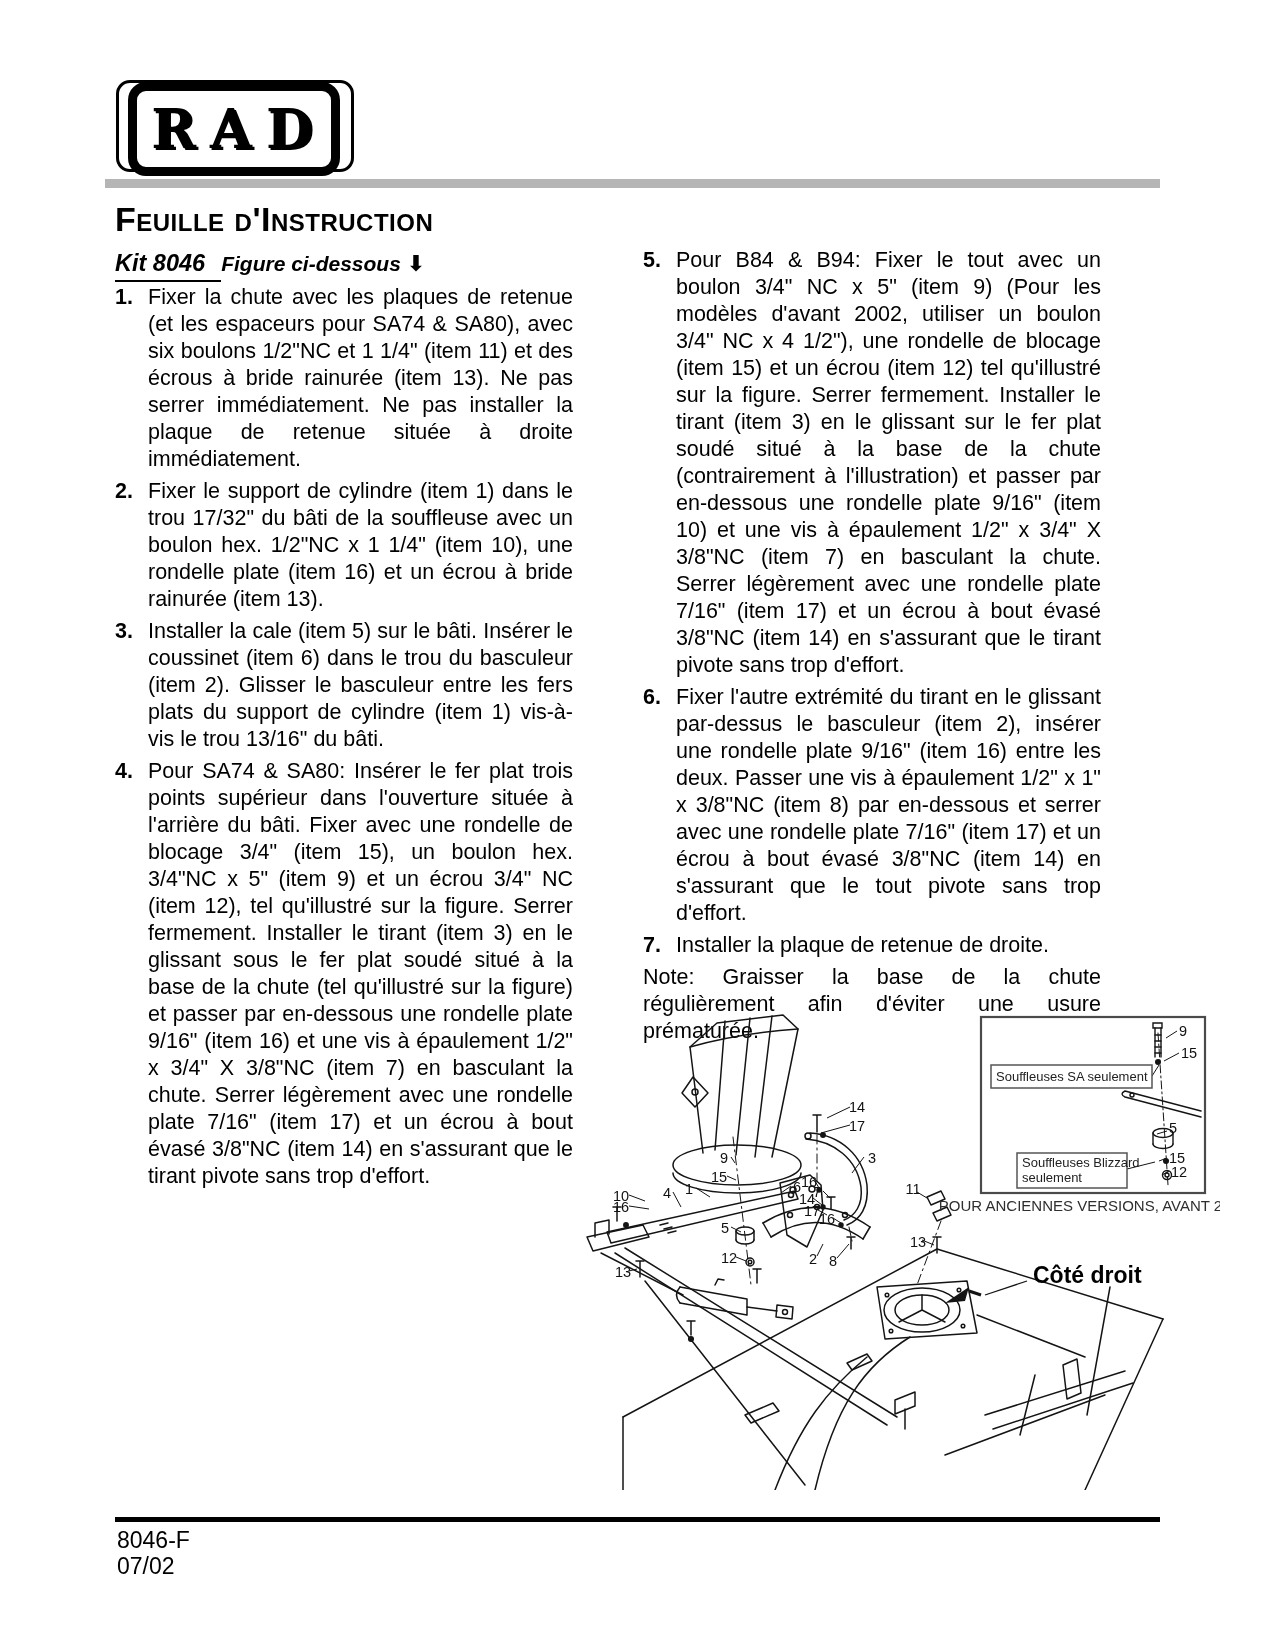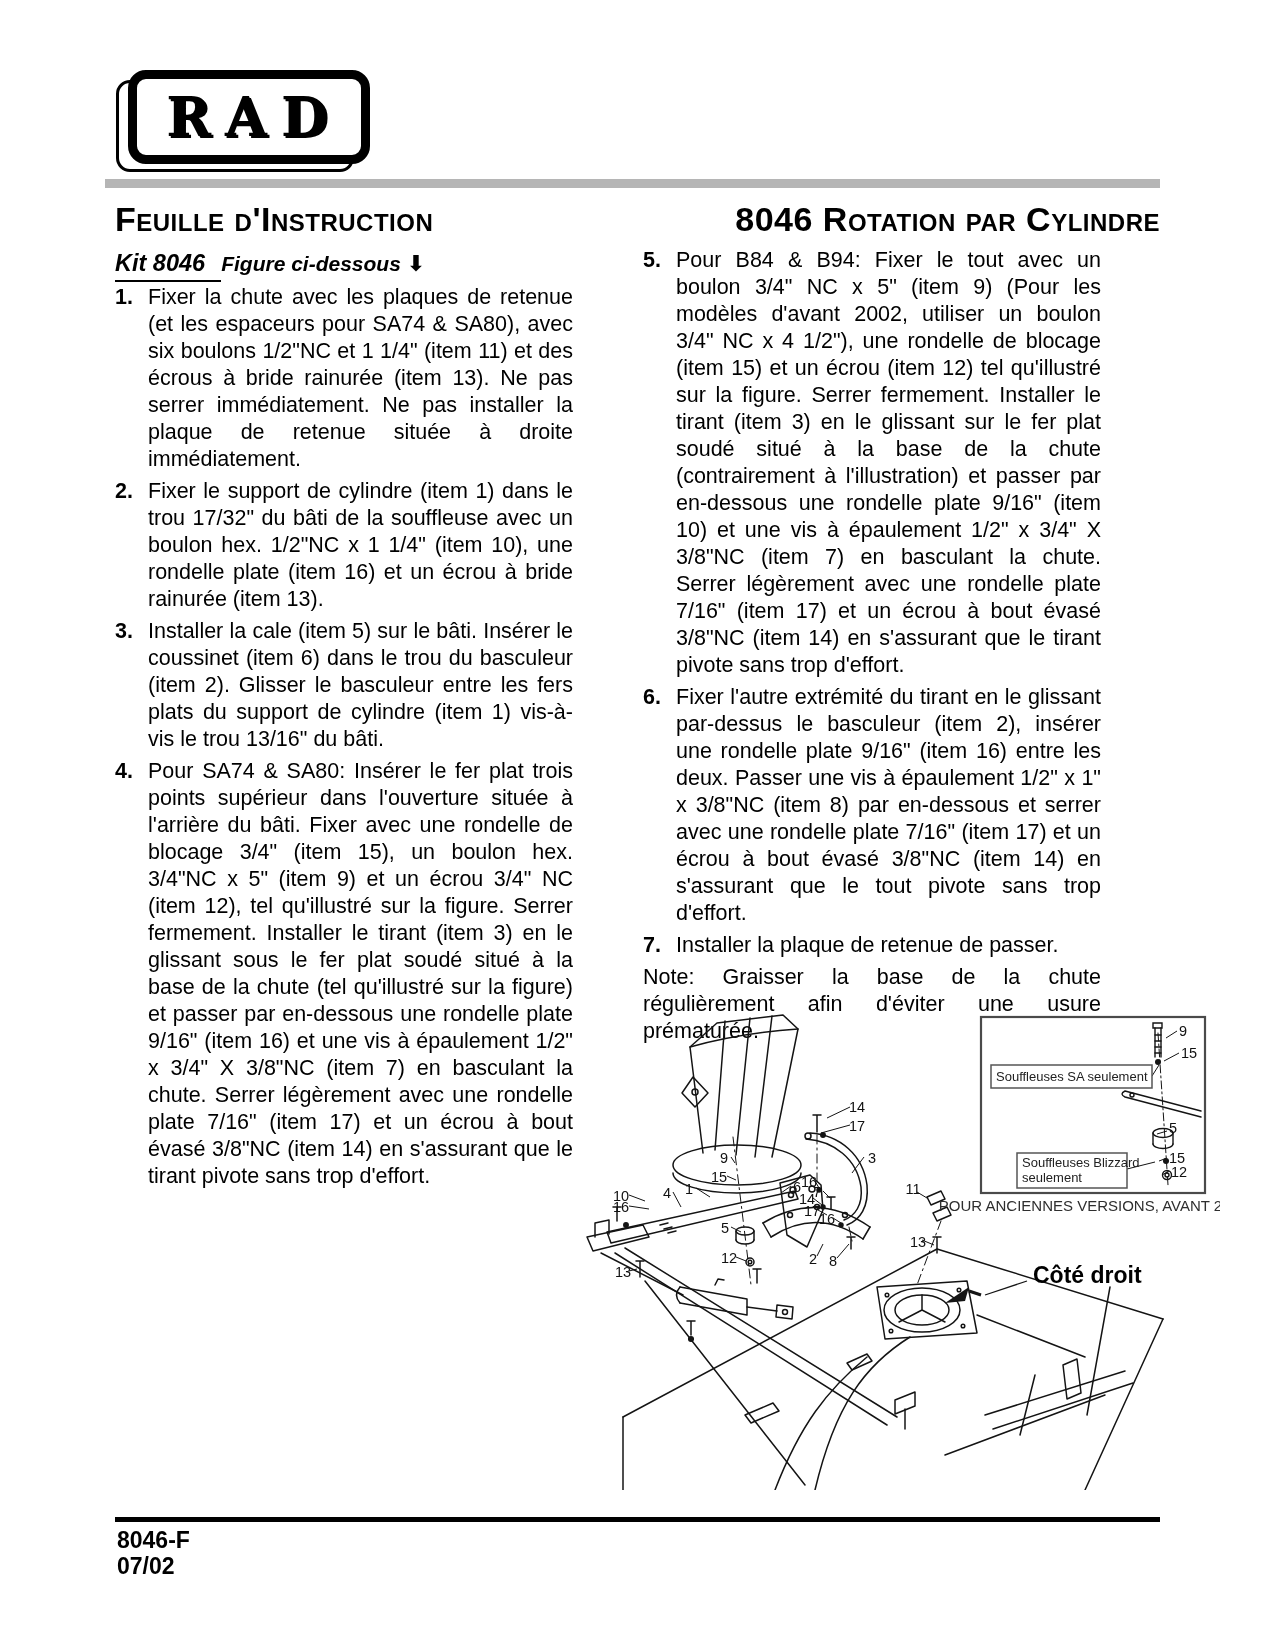--- a/index.html
+++ b/index.html
@@ -8,21 +8,21 @@
     width:1275px; height:1650px; position:relative; overflow:hidden;
     font-family:"Liberation Sans","DejaVu Sans",sans-serif; color:#000;
   }
   
   .logo-wrap { position:absolute; left:116px; top:70px; width:260px; height:104px; }
   .logo-frame-thin {
     position:absolute; left:0; top:10px; width:238px; height:92px;
     border:3px solid #000; border-radius:14px;
   }
   .logo-frame-thick {
-    position:absolute; left:12px; top:0; width:242px; height:94px;
+    position:absolute; left:12px; top:12px; width:212px; height:94px;
     border:9px solid #000; border-radius:18px; background:#fff;
     display:flex; align-items:center; justify-content:center;
   }
   .logo-text {
     font-family:"DejaVu Serif","Liberation Serif",serif;
     font-weight:900; font-size:54px; letter-spacing:14px; padding-left:10px;
     text-shadow:2px 2px 0 #000;
   }
   .gray-bar { position:absolute; left:105px; top:179px; width:1055px; height:9px; background:#b5b5b5; }
   .title-row {
@@ -56,38 +56,37 @@
   .note-par { text-align:justify; margin-top:3px; width:458px; }
   
   .diagram { position:absolute; left:565px; top:985px; width:655px; height:505px; }
   .diagram svg { width:100%; height:100%; }
   .co { font-size:14.5px; fill:#111; font-family:"Liberation Sans","DejaVu Sans",sans-serif; }
   .inset-label { font-size:13px; fill:#222; }
   .caption { font-size:15px; fill:#2e2e2e; }
   .side-label { font-size:23px; font-weight:bold; fill:#000; }
   
   .footer-rule { position:absolute; left:115px; top:1517px; width:1045px; height:5px; background:#000; }
-  .footer-text { position:absolute; left:117px; top:1527px; font-weight:bold; font-size:23px; line-height:26px; }
+  .footer-text { position:absolute; left:117px; top:1527px; font-weight:normal; font-size:23px; line-height:26px; }
 </style>
 </head>
 <body>
 
 <div class="page">
 
   <div class="logo-wrap">
     <div class="logo-frame-thin"></div>
     <div class="logo-frame-thick">
       <span class="logo-text">RAD</span>
     </div>
   </div>
   <div class="gray-bar"></div>
 
   <div class="title-row">
     <span class="doc-title">Feuille d'Instruction</span>
-    <span class="doc-title">8046 Rotation par Cylindre</span>
   </div>
 
   <div class="col col-left">
     <div class="hd2">
       <span class="kit">Kit 8046</span><span class="fig">Figure ci-dessous</span>
       <span class="arrow-glyph">⬇</span>
     </div>
     <div class="step">
       <span class="step-num">1.</span>
       <span class="step-body"><span class="lead"></span> <span>Fixer la chute avec les plaques de retenue (et les espaceurs pour SA74 &amp; SA80), avec six boulons 1/2"NC et 1 1/4" (item 11) et des écrous à bride rainurée (item 13). Ne pas serrer immédiatement. Ne pas installer la plaque de retenue située à droite immédiatement.</span></span>
@@ -110,21 +109,21 @@
     <div class="step">
       <span class="step-num">5.</span>
       <span class="step-body"><span class="lead">Pour B84 &amp; B94:</span> <span>Fixer le tout avec un boulon 3/4" NC x 5" (item 9) (Pour les modèles d'avant 2002, utiliser un boulon 3/4" NC x 4 1/2"), une rondelle de blocage (item 15) et un écrou (item 12) tel qu'illustré sur la figure. Serrer fermement. Installer le tirant (item 3) en le glissant sur le fer plat soudé situé à la base de la chute (contrairement à l'illustration) et passer par en-dessous une rondelle plate 9/16" (item 10) et une vis à épaulement 1/2" x 3/4" X 3/8"NC (item 7) en basculant la chute. Serrer légèrement avec une rondelle plate 7/16" (item 17) et un écrou à bout évasé 3/8"NC (item 14) en s'assurant que le tirant pivote sans trop d'effort.</span></span>
     </div>
     <div class="step">
       <span class="step-num">6.</span>
       <span class="step-body"><span class="lead"></span> <span>Fixer l'autre extrémité du tirant en le glissant par-dessus le basculeur (item 2), insérer une rondelle plate 9/16" (item 16) entre les deux. Passer une vis à épaulement 1/2" x 1" x 3/8"NC (item 8) par en-dessous et serrer avec une rondelle plate 7/16" (item 17) et un écrou à bout évasé 3/8"NC (item 14) en s'assurant que le tout pivote sans trop d'effort.</span></span>
     </div>
     <div class="step">
       <span class="step-num">7.</span>
-      <span class="step-body"><span class="lead"></span> <span>Installer la plaque de retenue de passer.</span></span>
+      <span class="step-body"><span class="lead"></span> <span>Installer la plaque de retenue de droite.</span></span>
     </div>
     <div class="note-par">
       <span class="lead">Note:</span>
       <span>Graisser la base de la chute régulièrement afin d'éviter une usure prématurée.</span>
     </div>
   </div>
 
   <div class="diagram">
     <svg viewBox="0 0 655 505">
 

